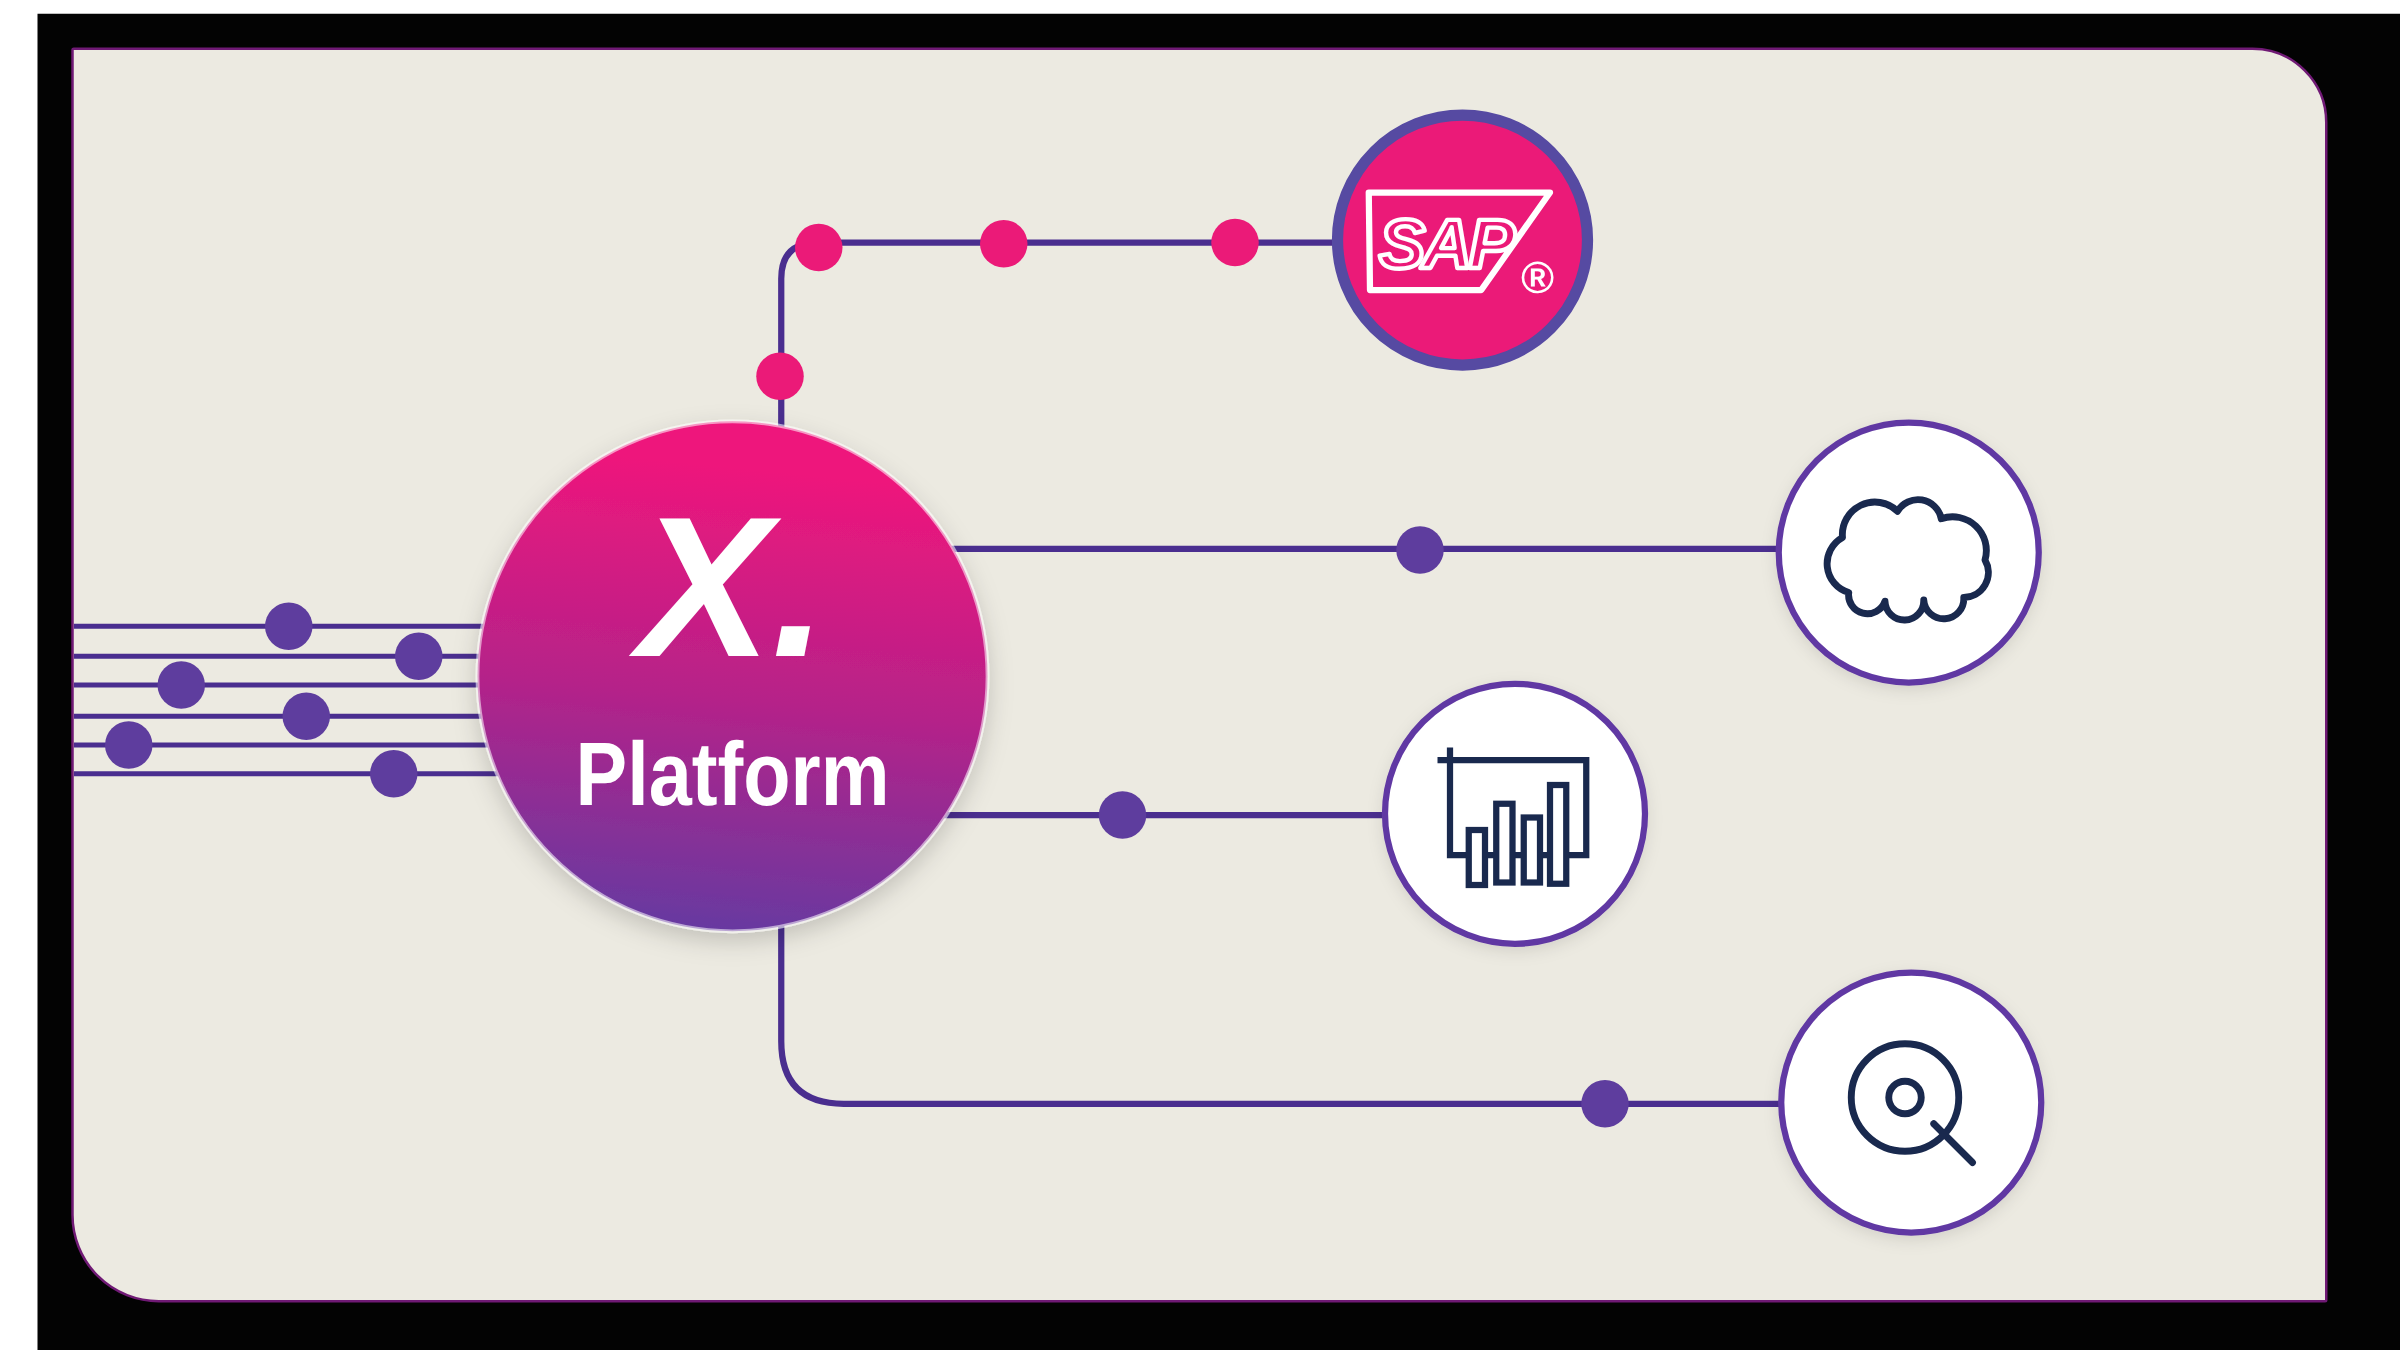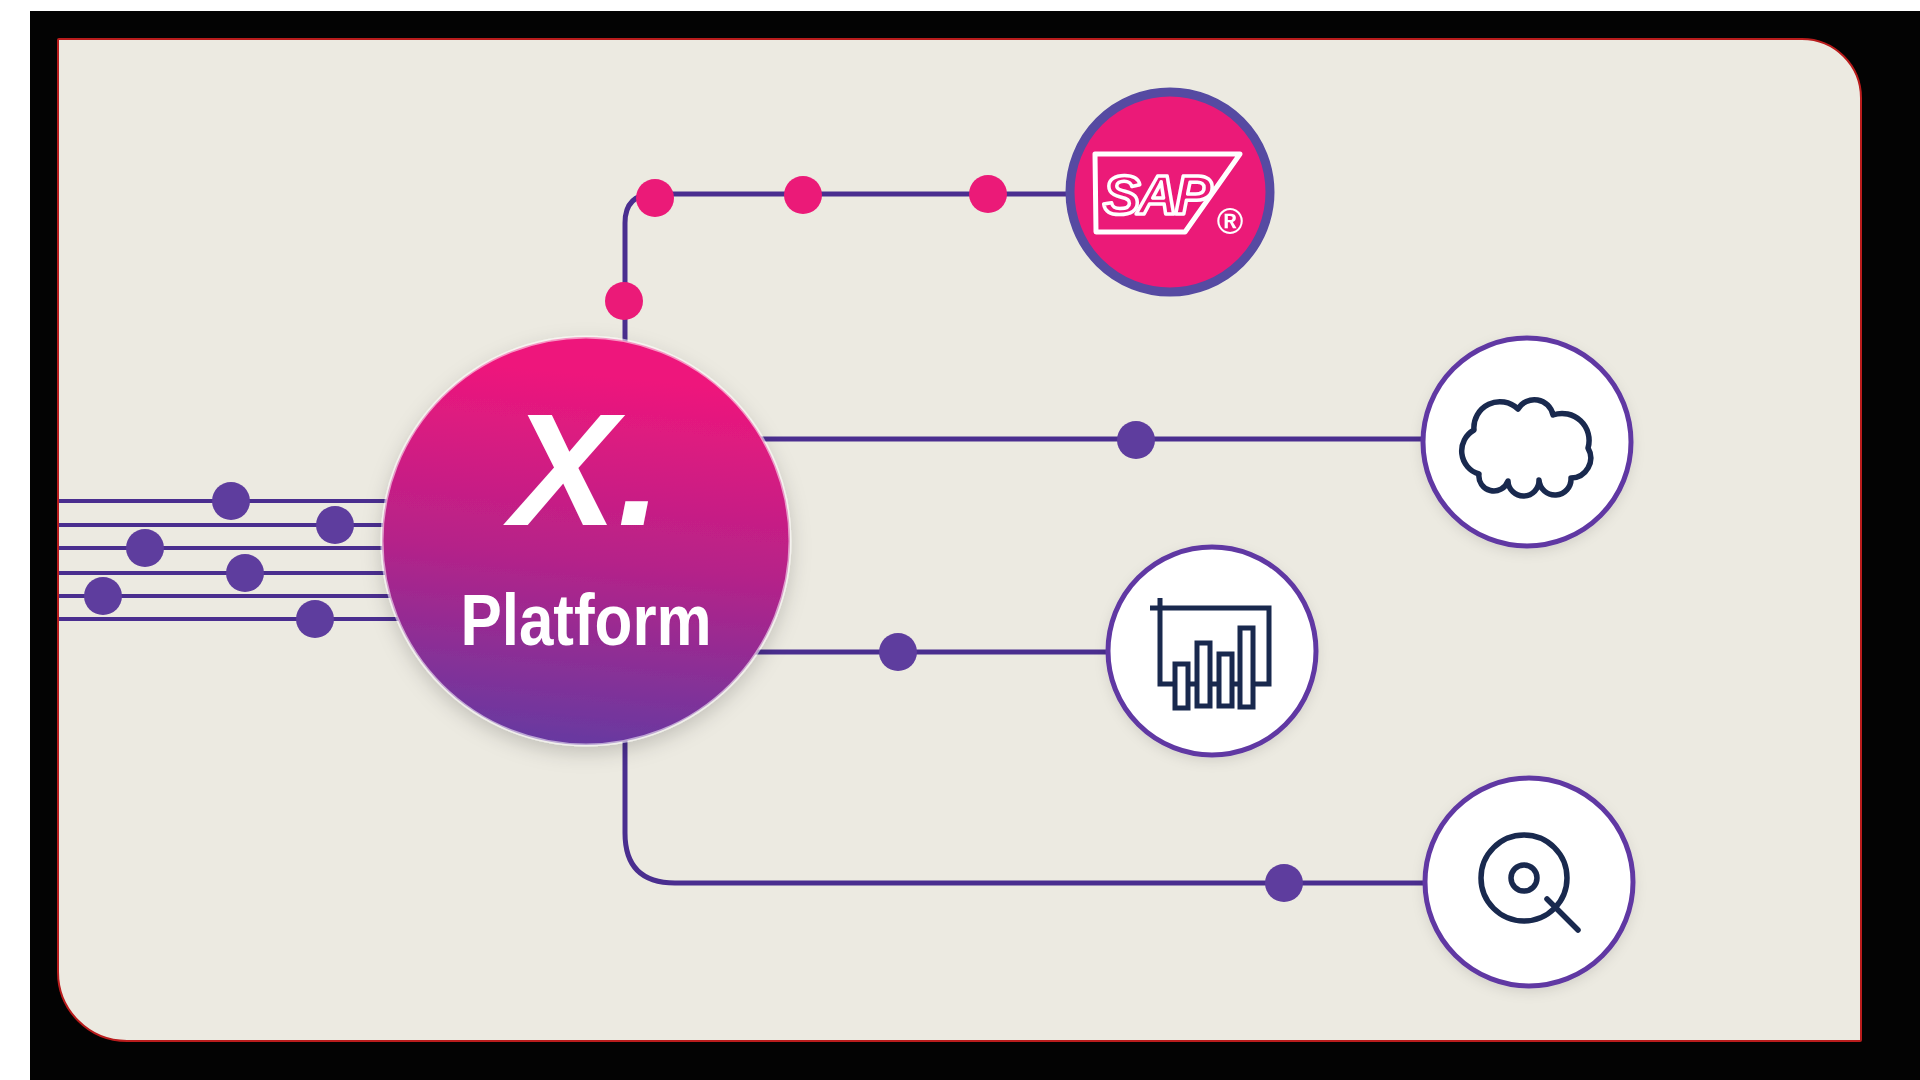--- a/index.html
+++ b/index.html
@@ -8,21 +8,21 @@
     background:#ffffff;
     font-family:"Liberation Sans", sans-serif;
   }
   .screen-frame{
     position:absolute;left:30px;top:11px;right:0;bottom:0;
     background:#030303;
   }
   .canvas-card{
     position:absolute;left:57px;top:38px;width:1805px;height:1004px;
     background:#ECEAE1;
-    border:2px solid #b91c1c;
+    border:2px solid #701a75;
     border-radius:2px 60px 2px 70px;
     box-sizing:border-box;
     overflow:hidden;
   }
   .diagram-svg{position:absolute;left:0;top:0;width:1805px;height:1004px;display:block;}
   .platform-text{
     position:absolute;left:327px;width:400px;text-align:center;color:#ffffff;
     pointer-events:none;
   }
   .platform-logo{

